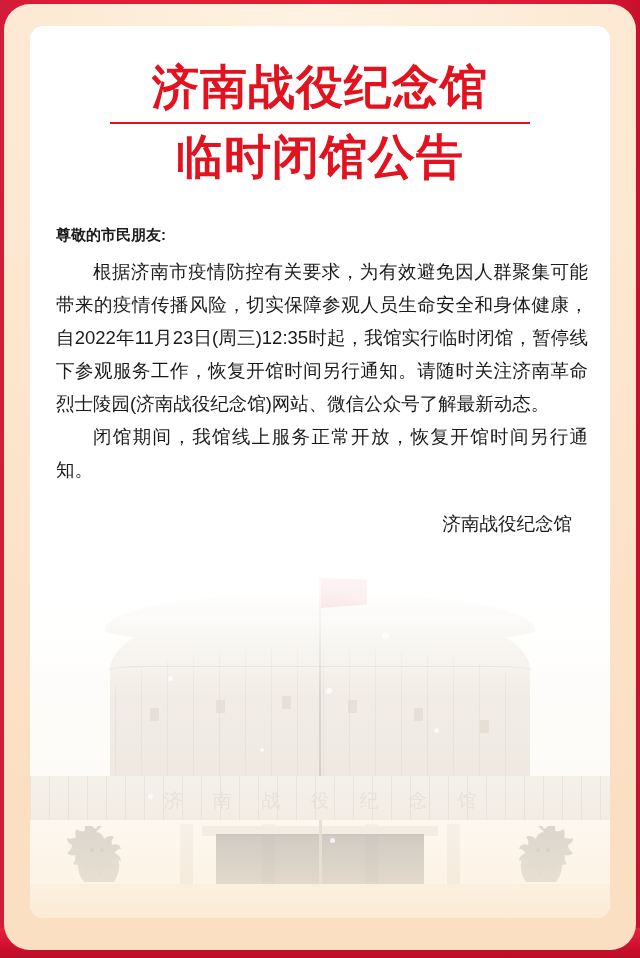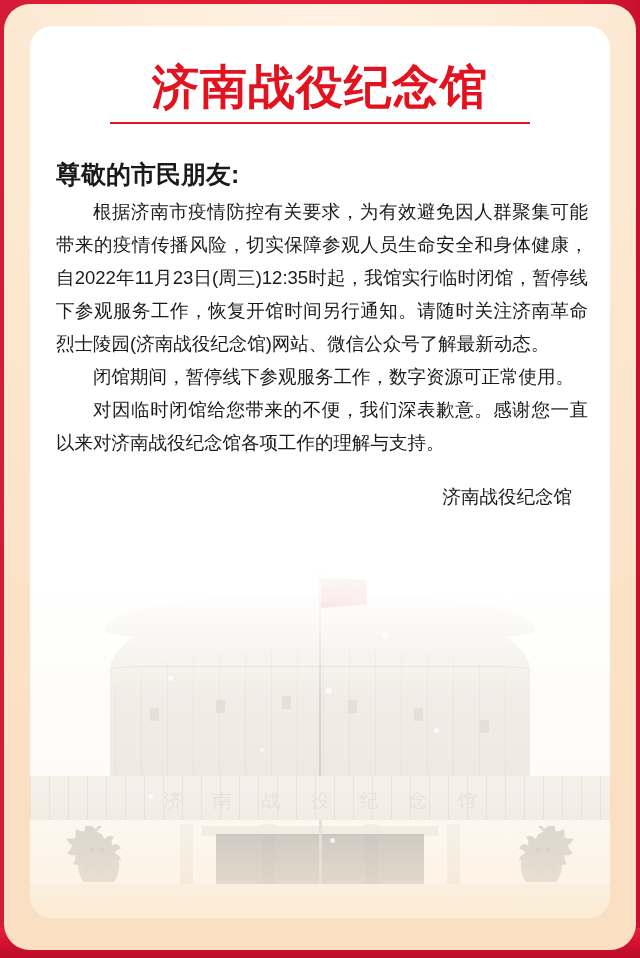--- a/index.html
+++ b/index.html
@@ -24,21 +24,21 @@
   .frame-cream{
     position:absolute;left:4px;top:4px;right:4px;bottom:8px;
     border-radius:26px;
     background:
       radial-gradient(120% 90% at 50% 0%, #fff2e2 0%, #fde8d1 45%, #fbdfc2 100%);
   }
 
   
   .card{
     position:absolute;left:30px;top:26px;right:30px;bottom:40px;
-    border-radius:22px;background:#ffffff;overflow:hidden;
+    border-radius:14px;background:#ffffff;overflow:hidden;
   }
   .card::before{
     content:"";position:absolute;left:0;top:0;right:0;bottom:0;
     border-radius:14px;
     box-shadow:inset 0 0 0 1px rgba(255,255,255,0.9);
     pointer-events:none;
   }
 
   
   .photo{
@@ -157,21 +157,21 @@
   }
 
   .body{
     margin:34px 22px 0 26px;
     color:#1a1a1a;
     font-size:18.5px;
     line-height:33px;
     text-align:justify;
     font-family:"Liberation Sans","DejaVu Sans",sans-serif;
   }
-  .greeting{font-weight:bold;margin-bottom:4px;font-size:25px;}
+  .greeting{font-weight:bold;margin-bottom:4px;font-size:15px;}
   .para{text-indent:2em;margin:0;}
 
   .sign{
     margin:22px 38px 0 0;text-align:right;
     color:#1a1a1a;font-size:18.5px;line-height:31px;
     position:relative;z-index:3;
   }
 </style>
 </head>
 <body>
@@ -247,27 +247,27 @@
       <div class="dot" style="left:230px;top:200px;width:4px;height:4px;"></div>
       <div class="dot" style="left:118px;top:246px;width:5px;height:5px;"></div>
       <div class="dot" style="left:300px;top:290px;width:5px;height:5px;"></div>
     </div>
 
     <div class="content">
 
       <div class="title-block">
         <div class="title-line">济南战役纪念馆</div>
         <div class="title-rule"></div>
+        <div class="title-line">临时闭馆公告</div>
       </div>
 
       <div class="body">
         <div class="greeting">尊敬的市民朋友:</div>
         <p class="para">根据济南市疫情防控有关要求，为有效避免因人群聚集可能带来的疫情传播风险，切实保障参观人员生命安全和身体健康，自2022年11月23日(周三)12:35时起，我馆实行临时闭馆，暂停线下参观服务工作，恢复开馆时间另行通知。请随时关注济南革命烈士陵园(济南战役纪念馆)网站、微信公众号了解最新动态。</p>
-        <p class="para">闭馆期间，暂停线下参观服务工作，数字资源可正常使用。</p>
-        <p class="para">对因临时闭馆给您带来的不便，我们深表歉意。感谢您一直以来对济南战役纪念馆各项工作的理解与支持。</p>
+        <p class="para">闭馆期间，我馆线上服务正常开放，恢复开馆时间另行通知。</p>
       </div>
 
       <div class="sign">
         <div>济南战役纪念馆</div>
       </div>
 
     </div>
   </div>
 </div>
 

